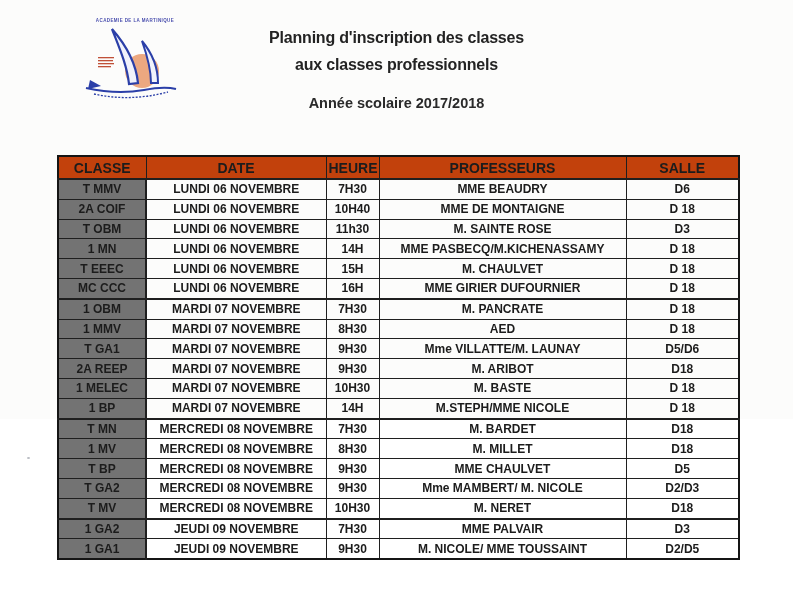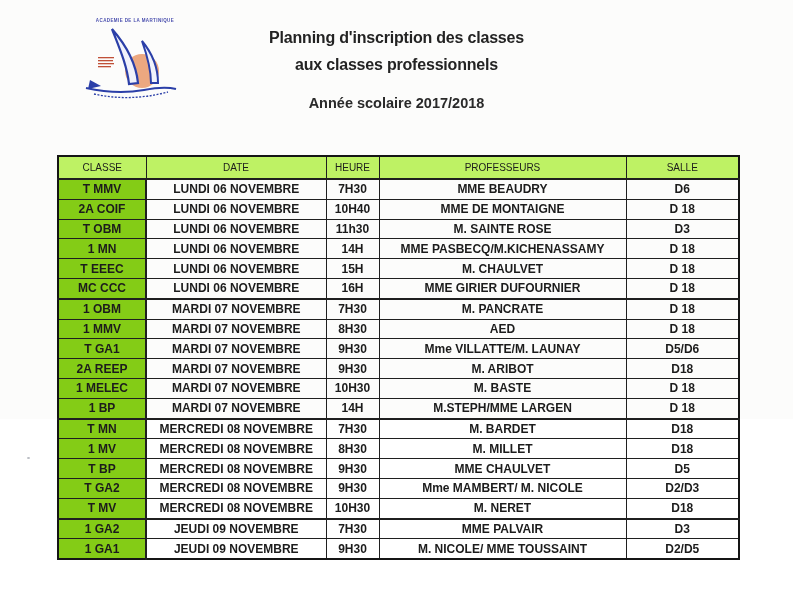--- a/index.html
+++ b/index.html
@@ -46,31 +46,31 @@
     border:2.8px solid #151515;
   }
   .planning th, .planning td {
     border:1.4px solid #1f1f1f;
     text-align:center; vertical-align:middle;
     padding:1px 2px;
     color:#1c1c1c;
     white-space:nowrap; overflow:hidden;
   }
   .planning th {
-    background:#bef264;
-    font-size:10px; font-weight:normal;
+    background:#c2410c;
+    font-size:14px; font-weight:bold;
     height:19px;
     border-bottom-width:2.6px;
   }
   .planning td {
     font-size:12px; font-weight:bold;
     height:16.8px;
   }
   .planning td:first-child {
-    background:#84cc16;
+    background:#737373;
     border-right-width:2.4px;
   }
   .planning tr.group-start td { border-top-width:2.6px;margin-left:8px; }
   
   .artifact-dot {
     position:absolute; left:27px; top:457px;
     width:3px; height:2px; border-radius:50%;
     background:#9aa0a8; opacity:.7;
   }
 </style>
@@ -200,21 +200,21 @@
           <td>1 MELEC</td>
           <td>MARDI 07 NOVEMBRE</td>
           <td>10H30</td>
           <td>M. BASTE</td>
           <td>D 18</td>
         </tr>
         <tr>
           <td>1 BP</td>
           <td>MARDI 07 NOVEMBRE</td>
           <td>14H</td>
-          <td>M.STEPH/MME LARGEN</td>
+          <td>M.STEPH/MME NICOLE</td>
           <td>D 18</td>
         </tr>
         <tr class="group-start">
           <td>T MN</td>
           <td>MERCREDI 08 NOVEMBRE</td>
           <td>7H30</td>
           <td>M. BARDET</td>
           <td>D18</td>
         </tr>
         <tr>

